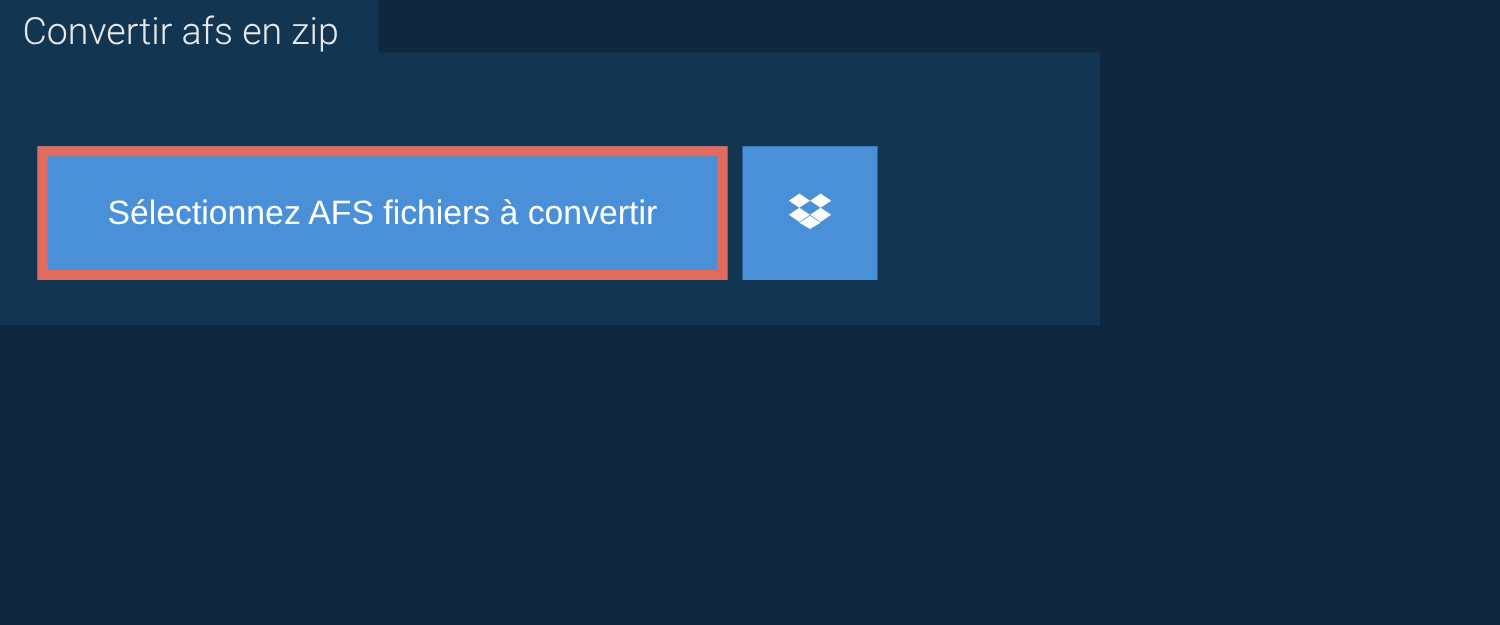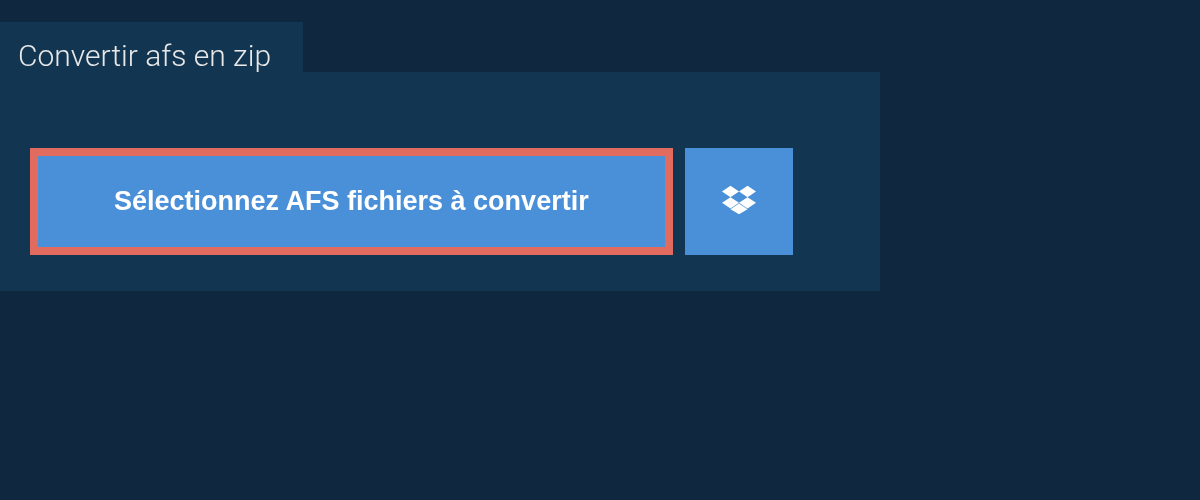--- a/index.html
+++ b/index.html
@@ -10,21 +10,21 @@
     body {
       width: 1200px;
       height: 500px;
       background: #0f2840;
       font-family: -apple-system, BlinkMacSystemFont, "Segoe UI", Roboto, Helvetica, Arial, sans-serif;
       overflow: hidden;
     }
     .panel {
       background: #123551;
       width: 880px;
-      margin-top: 72px;
+      margin-top: 42px;
     }
     .tab {
       display: inline-block;
       background: #123551;
       padding: 16px 32px 16px 18px;
       color: #e8e8e8;
       font-size: 30px;
       font-weight: 300;
       position: relative;
       top: -50px;
@@ -34,22 +34,22 @@
       padding: 28px 30px 36px 30px;
       display: flex;
       gap: 12px;
       align-items: stretch;
     }
     .select-button {
       background: #4a90d9;
       border: 8px solid #e06b5e;
       color: #ffffff;
       font-size: 27px;
-      font-weight: 700;
-      padding: 30px 76px;
+      font-weight: 400;
+      padding: 30px 48px;
       cursor: pointer;
       display: flex;
       align-items: center;
       justify-content: center;
       flex: 0 0 auto;
     }
     .dropbox-button {
       background: #4a90d9;
       border: none;
       width: 108px;

